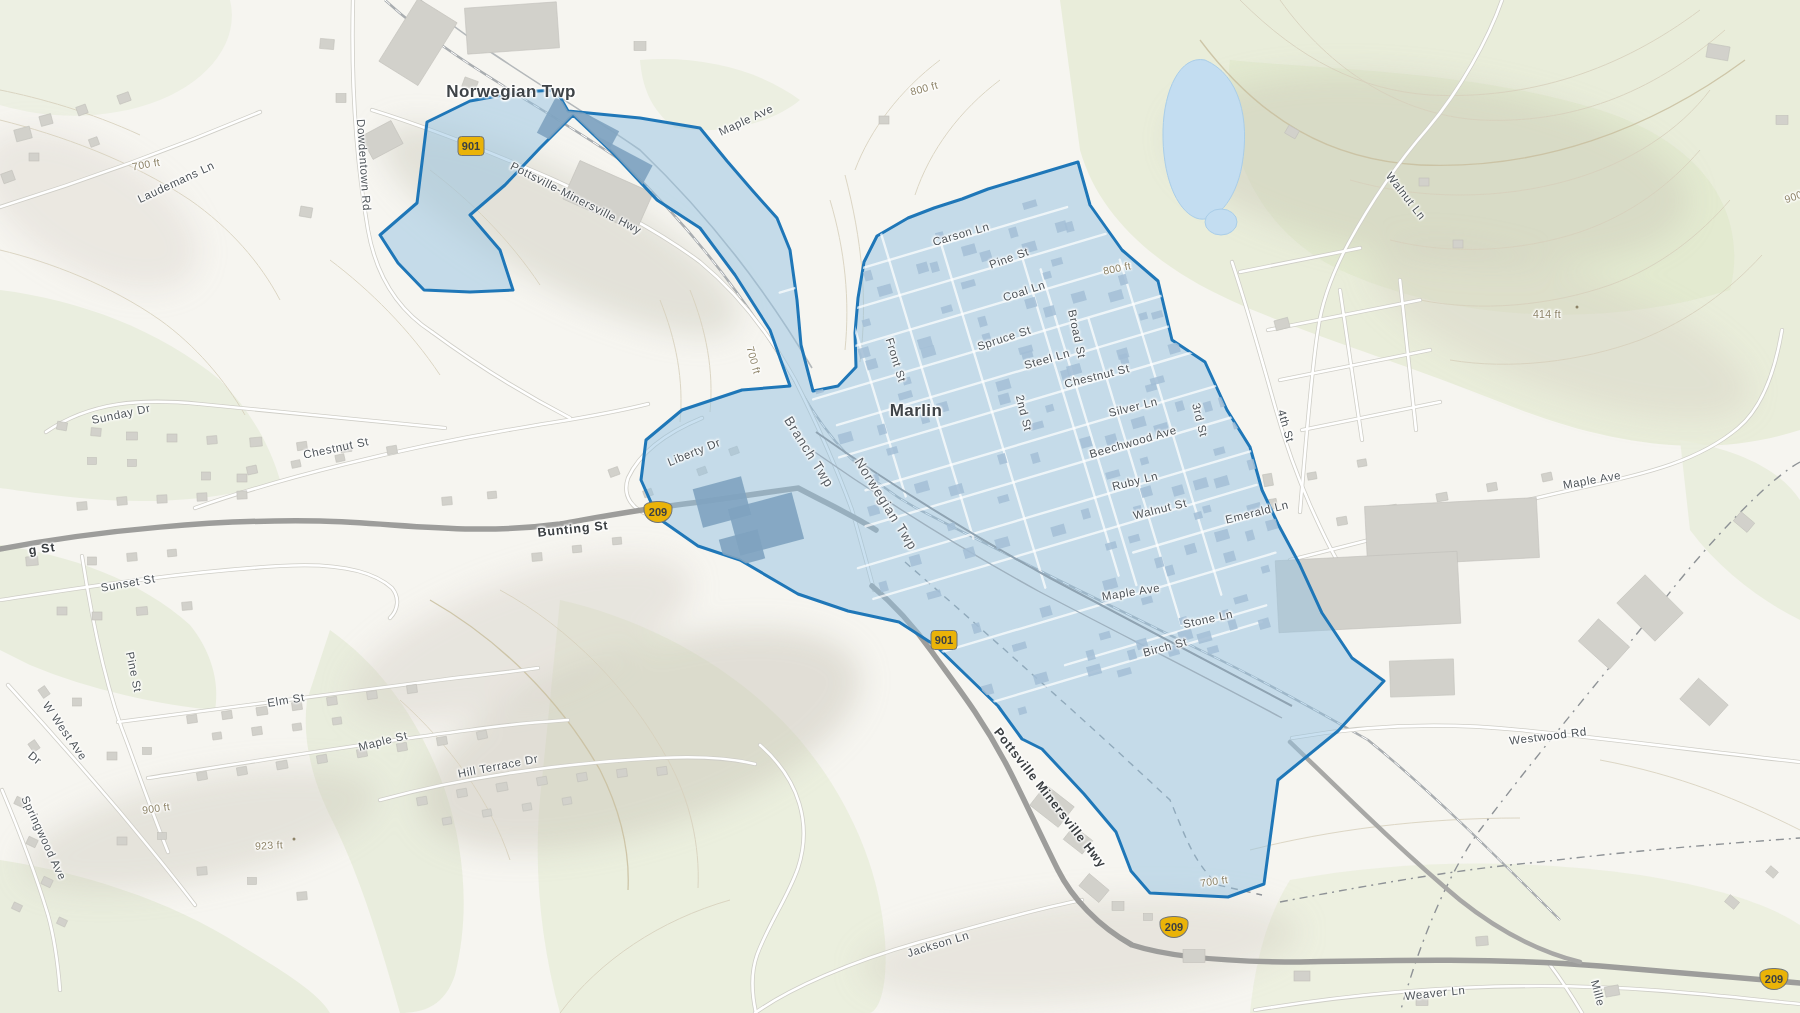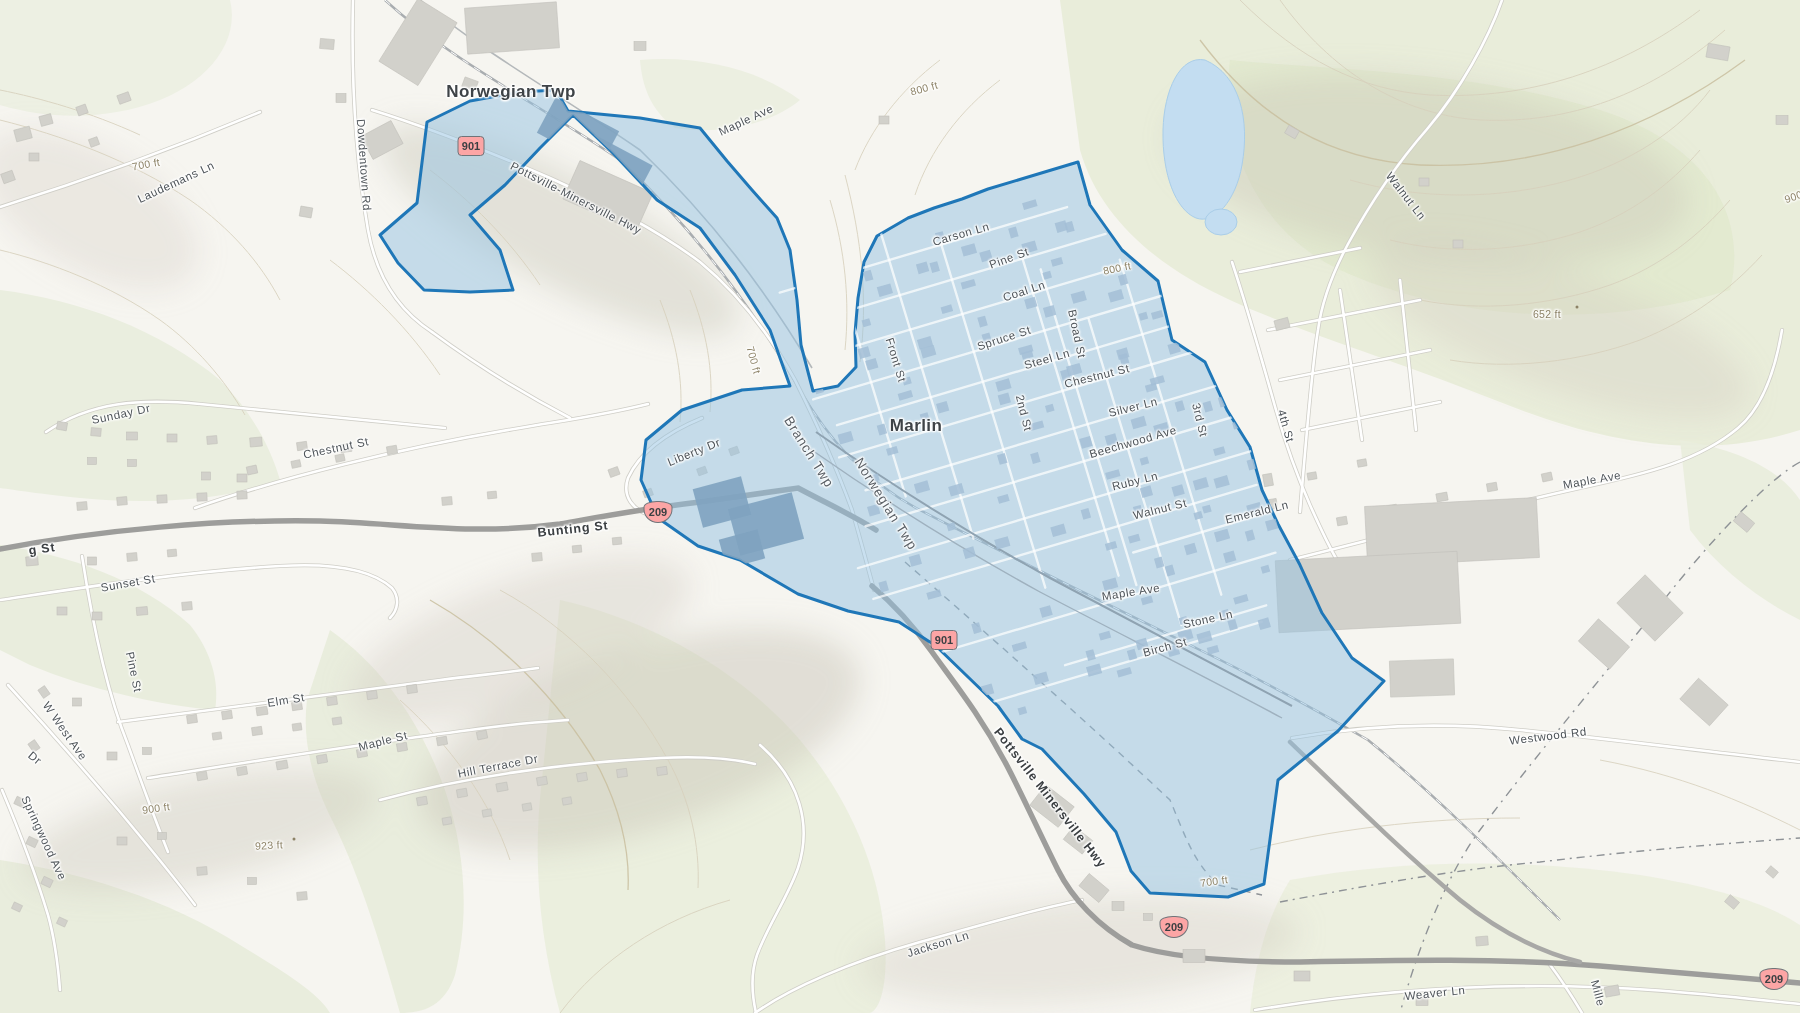--- a/index.html
+++ b/index.html
@@ -7,21 +7,21 @@
        font-family:"Liberation Sans","DejaVu Sans",sans-serif;cursor:default;}
   #base{position:absolute;left:0;top:0;}
   #labels-layer{position:absolute;left:0;top:0;width:100%;height:100%;pointer-events:none;margin-left:28px;}
   .lbl{position:absolute;white-space:nowrap;transform:translate(-50%,-50%);
        text-shadow:0 0 2px #fff,0 0 3px #fff,1px 1px 2px #fff,-1px -1px 2px #fff,1px -1px 2px #fff,-1px 1px 2px #fff;}
   .lbl-place{font-size:17px;font-weight:bold;color:#3e4347;letter-spacing:.4px;}
   .lbl-twp{font-size:13.5px;color:#5b6167;letter-spacing:1px;}
   .lbl-road{font-size:11.5px;color:#4e5459;letter-spacing:.6px;}
   .lbl-road-major{font-size:12.5px;font-weight:bold;color:#3b3f42;letter-spacing:.8px;}
   .lbl-elev{font-size:10.5px;color:#8c8266;letter-spacing:.3px;}
-  .shield{position:absolute;transform:translate(-50%,-50%);background:#fca5a5;
+  .shield{position:absolute;transform:translate(-50%,-50%);background:#eab308;
           border:1.6px solid #6f7479;color:#3c4043;font-size:11px;font-weight:bold;
           display:flex;align-items:center;justify-content:center;box-sizing:border-box;}
   .shield-pa{width:27px;height:20px;border-radius:4px;}
   .shield-us{width:29px;height:22px;border-radius:46% 46% 50% 50% / 28% 28% 62% 62%;}
   .spot-dot{position:absolute;width:3px;height:3px;border-radius:50%;background:#8c8266;transform:translate(-50%,-50%);}
 </style>
 </head>
 <body>
 
 <div id="map">
@@ -457,21 +457,21 @@
         <rect x="542" y="112" width="72" height="40" transform="rotate(28 578 132)" fill="#7fa3c0" opacity=".9"></rect>
         <rect x="582" y="148" width="66" height="36" transform="rotate(28 615 166)" fill="#7fa3c0" opacity=".9"></rect>
         <rect x="697" y="482" width="50" height="40" transform="rotate(-15 722 502)" fill="#7fa3c0" opacity=".9"></rect>
         <rect x="733" y="500" width="66" height="48" transform="rotate(-15 766 524)" fill="#7fa3c0" opacity=".9"></rect>
         <rect x="722" y="534" width="40" height="30" transform="rotate(-15 742 549)" fill="#7fa3c0" opacity=".9"></rect>
       </g>
 </svg>
 
 <div id="labels-layer">
       <div class="lbl lbl-place" style="left: 483px; top: 92px; transform: translate(-50%, -50%) rotate(0deg);">Norwegian Twp</div>
-      <div class="lbl lbl-place" style="left: 888px; top: 426px; transform: translate(-50%, -50%) rotate(0deg); text-align: center;">Marlin</div>
+      <div class="lbl lbl-place" style="left: 888px; top: 411px; transform: translate(-50%, -50%) rotate(0deg); text-align: center;">Marlin</div>
       <div class="lbl lbl-twp" style="left: 781px; top: 452px; transform: translate(-50%, -50%) rotate(58deg);">Branch Twp</div>
       <div class="lbl lbl-twp" style="left: 858px; top: 504px; transform: translate(-50%, -50%) rotate(58deg);">Norwegian Twp</div>
       <div class="lbl lbl-road" style="left: 148px; top: 182px; transform: translate(-50%, -50%) rotate(-25deg);">Laudemans Ln</div>
       <div class="lbl lbl-road" style="left: 336px; top: 165px; transform: translate(-50%, -50%) rotate(86deg);">Dowdentown Rd</div>
       <div class="lbl lbl-road" style="left: 548px; top: 198px; transform: translate(-50%, -50%) rotate(27deg);">Pottsville-Minersville Hwy</div>
       <div class="lbl lbl-road" style="left: 718px; top: 120px; transform: translate(-50%, -50%) rotate(-25deg);">Maple Ave</div>
       <div class="lbl lbl-road" style="left: 933px; top: 234px; transform: translate(-50%, -50%) rotate(-16deg);">Carson Ln</div>
       <div class="lbl lbl-road" style="left: 981px; top: 258px; transform: translate(-50%, -50%) rotate(-20deg);">Pine St</div>
       <div class="lbl lbl-road" style="left: 996px; top: 291px; transform: translate(-50%, -50%) rotate(-18deg);">Coal Ln</div>
       <div class="lbl lbl-road" style="left: 976px; top: 338px; transform: translate(-50%, -50%) rotate(-18deg);">Spruce St</div>
@@ -506,21 +506,21 @@
       <div class="lbl lbl-road" style="left: 1570px; top: 993px; transform: translate(-50%, -50%) rotate(75deg);">Mille</div>
       <div class="lbl lbl-road" style="left: 1520px; top: 736px; transform: translate(-50%, -50%) rotate(-7deg);">Westwood Rd</div>
       <div class="lbl lbl-road" style="left: 1564px; top: 480px; transform: translate(-50%, -50%) rotate(-10deg);">Maple Ave</div>
       <div class="lbl lbl-road" style="left: 1378px; top: 196px; transform: translate(-50%, -50%) rotate(52deg);">Walnut Ln</div>
       <div class="lbl lbl-road-major" style="left: 545px; top: 529px; transform: translate(-50%, -50%) rotate(-6deg);">Bunting St</div>
       <div class="lbl lbl-road-major" style="left: 14px; top: 549px; transform: translate(-50%, -50%) rotate(-8deg);">g St</div>
       <div class="lbl lbl-road-major" style="left: 1022px; top: 798px; transform: translate(-50%, -50%) rotate(52deg);">Pottsville Minersville Hwy</div>
       <div class="lbl lbl-elev" style="left: 118px; top: 164px; transform: translate(-50%, -50%) rotate(-10deg);">700 ft</div>
       <div class="lbl lbl-elev" style="left: 896px; top: 88px; transform: translate(-50%, -50%) rotate(-15deg);">800 ft</div>
       <div class="lbl lbl-elev" style="left: 1089px; top: 268px; transform: translate(-50%, -50%) rotate(-12deg);">800 ft</div>
-      <div class="lbl lbl-elev" style="left: 1519px; top: 314px; transform: translate(-50%, -50%) rotate(0deg);">652 ft</div>
+      <div class="lbl lbl-elev" style="left: 1519px; top: 314px; transform: translate(-50%, -50%) rotate(0deg);">414 ft</div>
       <div class="lbl lbl-elev" style="left: 1770px; top: 195px; transform: translate(-50%, -50%) rotate(-18deg);">900 ft</div>
       <div class="lbl lbl-elev" style="left: 726px; top: 360px; transform: translate(-50%, -50%) rotate(75deg);">700 ft</div>
       <div class="lbl lbl-elev" style="left: 1186px; top: 881px; transform: translate(-50%, -50%) rotate(-8deg);">700 ft</div>
       <div class="lbl lbl-elev" style="left: 128px; top: 808px; transform: translate(-50%, -50%) rotate(-8deg);">900 ft</div>
       <div class="lbl lbl-elev" style="left: 241px; top: 845px; transform: translate(-50%, -50%) rotate(-3deg);">923 ft</div>
       <div class="spot-dot" style="left: 1549px; top: 307px;"></div>
       <div class="spot-dot" style="left: 266px; top: 839px;"></div>
       <div class="shield shield-pa" style="left: 443px; top: 146px;">901</div>
       <div class="shield shield-pa" style="left: 916px; top: 640px;">901</div>
       <div class="shield shield-us" style="left: 630px; top: 512px;">209</div>

